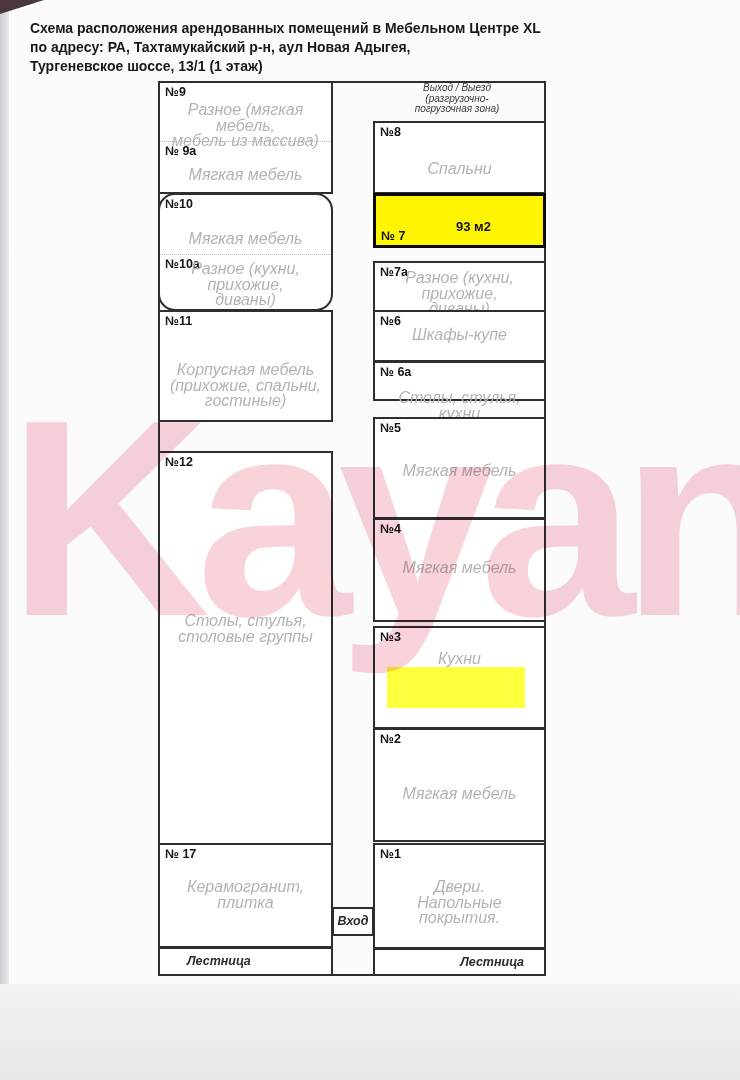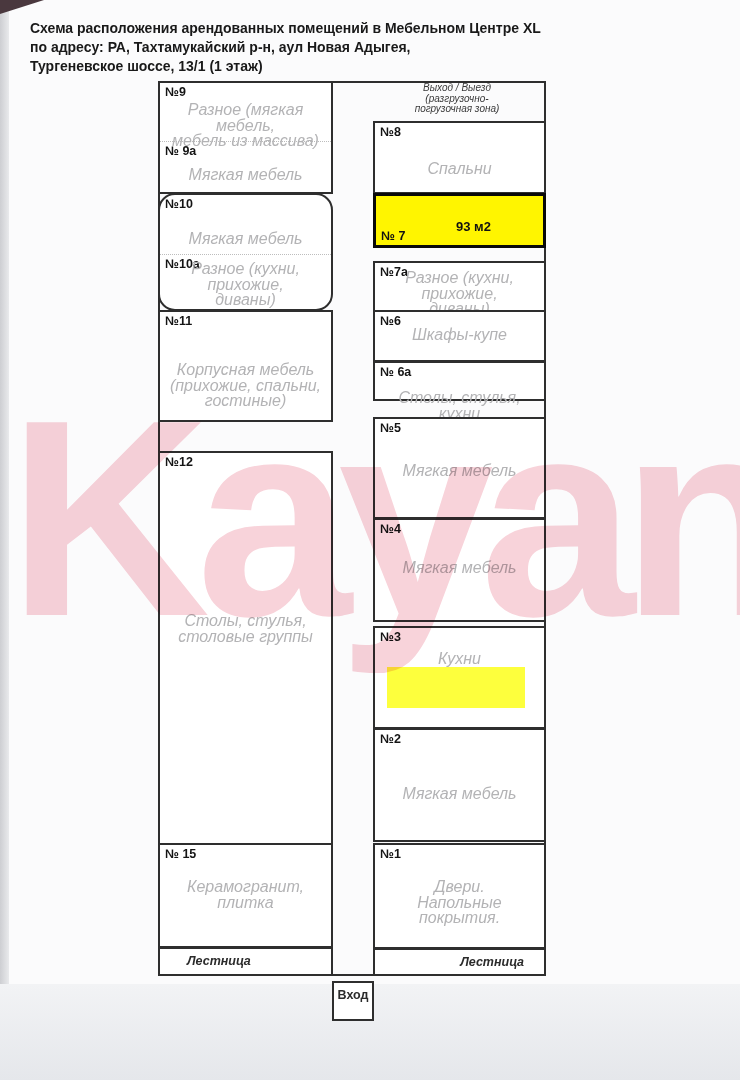--- a/index.html
+++ b/index.html
@@ -76,21 +76,21 @@
   .area7 { position:absolute; top:23px; left:0; right:0; text-align:center;
     transform:translateX(14px); font-weight:bold; font-size:13px; color:#111; }
   .num7 { position:absolute; bottom:2px; left:5px; font-weight:bold; font-size:12.5px; color:#111; }
   .rect3 { position:absolute; left:12px; top:39px; width:138px; height:41px; }
 
   
   .stairsL { top:947px; height:29px; font-style:italic; font-weight:bold; font-size:12.5px;
     color:#2b2b2b; line-height:25px; padding-left:27px; }
   .stairsR { top:948px; height:28px; font-style:italic; font-weight:bold; font-size:12.5px;
     color:#2b2b2b; line-height:24px; text-align:right; padding-right:20px; }
-  .entr { left:332px; width:42px; top:981px; height:40px; font-weight:bold;
+  .entr { left:332px; width:42px; top:907px; height:29px; font-style:italic; font-weight:bold;
     font-size:12.5px; color:#2b2b2b; line-height:25px; text-align:center; }
 
   
   .watermark { position:absolute; left:8px; top:378px; width:740px; height:330px;
     font-weight:bold; font-size:280px; line-height:1; letter-spacing:-14px;
     mix-blend-mode:multiply; pointer-events:none; z-index:50; white-space:nowrap; }
 </style>
 </head>
 <body>
 
@@ -142,21 +142,21 @@
 гостиные)</div>
 </div>
 
 <div class="box lcol box12">
   <span class="num">№12</span>
   <div class="cat cat-12">Столы, стулья,
 столовые группы</div>
 </div>
 
 <div class="box lcol box15">
-  <span class="num">№ 15</span>
+  <span class="num">№ 17</span>
   <div class="cat cat-15">Керамогранит, плитка</div>
 </div>
 
 <div class="box rcol box8">
   <span class="num">№8</span>
   <div class="cat cat-8">Спальни</div>
 </div>
 
 <div class="box rcol box7" style="background: rgb(255, 245, 0);">
   <div class="area7">93 м2</div>

